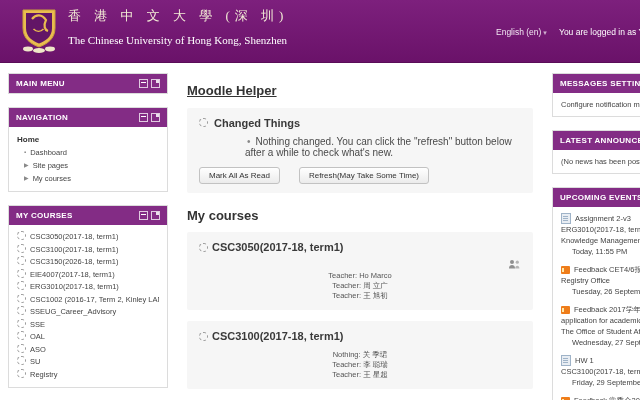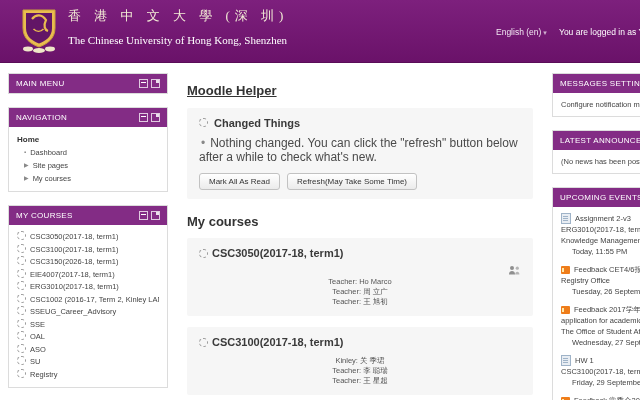--- a/index.html
+++ b/index.html
@@ -13,21 +13,21 @@
   .cn-title{position:absolute;left:68px;top:7px;font-size:13px;color:#f3ecd6;
     letter-spacing:5px;font-family:"Liberation Serif","DejaVu Serif",serif;white-space:nowrap;}
   .en-title{position:absolute;left:68px;top:34px;font-size:11px;color:#ffffff;
     font-family:"Liberation Serif","DejaVu Serif",serif;white-space:nowrap;}
   .lang-menu{position:absolute;left:496px;top:27px;font-size:8.5px;color:#f2e6f2;white-space:nowrap;cursor:pointer;}
   .lang-caret{font-size:7px;color:#cdaecd;margin-left:2px;}
   .login-status{position:absolute;left:559px;top:27px;font-size:8.5px;color:#ffffff;white-space:nowrap;cursor:pointer;}
 
   
   .block{border:1px solid #dcdcdc;background:#fff;margin-bottom:13px;}
-  .bheader{background:#832c85;color:#fff;font-weight:normal;font-size:8px;letter-spacing:.3px;
+  .bheader{background:#832c85;color:#fff;font-weight:bold;font-size:8px;letter-spacing:.3px;
     padding:5px 7px;display:flex;justify-content:space-between;align-items:center;}
   .bicons{display:flex;gap:3px;flex-shrink:0;}
   .bicon{width:7px;height:7px;border:1px solid rgba(255,255,255,.75);display:inline-block;position:relative;cursor:pointer;}
   .bicon.min::after{content:"";position:absolute;left:1px;right:1px;top:2px;height:1px;background:#fff;}
   .bicon.dock::after{content:"";position:absolute;right:0;top:0;width:3px;height:3px;background:rgba(255,255,255,.85);}
   .bcontent{padding:6px 8px;font-size:7.5px;color:#444;}
 
   
   .col-left{position:absolute;left:8px;top:73px;width:160px;}
   .main-col{position:absolute;left:187px;top:73px;width:346px;}
@@ -44,23 +44,23 @@
   .nav-marker{color:#8a8a8a;font-size:6px;margin-right:4px;vertical-align:1px;}
   .course-link{display:block;line-height:12.5px;white-space:nowrap;cursor:pointer;color:#444;overflow:hidden;}
   .dashed{display:inline-block;width:7px;height:7px;border:1px dashed #979797;border-radius:50%;
     margin-right:4px;vertical-align:-1px;flex-shrink:0;}
 
   
   .page-title{font-size:13px;font-weight:bold;color:#333;margin:10px 0 10px;text-decoration:underline;}
   .panel{background:#f6f6f6;border-radius:2px;padding:9px 12px;margin-bottom:12px;}
   .panel-title{font-size:11px;font-weight:bold;color:#3a3a3a;}
   .panel-title .dashed{margin-right:6px;vertical-align:0;}
-  .bullet-line{margin-top:7px;font-size:12px;color:#4a4a4a;}
+  .bullet-line{margin-top:7px;font-size:10px;color:#4a4a4a;margin-left:46px;}
   .bullet-dot{color:#888;margin:0 5px 0 2px;}
-  .btn-row{margin-top:9px;display:flex;gap:7px;}
+  .btn-row{margin-top:9px;display:flex;gap:19px;}
   .btn{font-family:inherit;font-size:8px;color:#333;padding:3px 9px;border:1px solid #c2c2c2;
     border-radius:3px;background:linear-gradient(#ffffff,#ebebeb);cursor:pointer;}
   .section-title{font-size:13px;font-weight:bold;color:#333;margin:15px 0 9px;}
   .course-box{background:#f6f6f6;border-radius:2px;padding:9px 12px;margin-bottom:11px;}
   .course-title{font-size:11px;font-weight:bold;color:#3a3a3a;cursor:pointer;}
   .enrol-row{height:13px;text-align:right;margin-top:3px;}
   .teachers{margin-top:8px;}
   .teachers.tight{margin-top:2px;}
   .teacher{font-size:7.5px;color:#555;line-height:10px;text-align:center;}
 
@@ -197,21 +197,21 @@
       <div class="teacher">Teacher: 周 立广</div>
       <div class="teacher">Teacher: 王 旭初</div>
     </div>
   </div>
 
   <div class="course-box">
     <div class="course-title">
       <i class="dashed"></i><span>CSC3100(2017-18, term1)</span>
     </div>
     <div class="teachers">
-      <div class="teacher">Kinley: 关 季珺</div>
+      <div class="teacher">Nothing: 关 季珺</div>
       <div class="teacher">Teacher: 李 聪瑞</div>
       <div class="teacher">Teacher: 王 星超</div>
     </div>
   </div>
 
   <div class="course-box">
     
     
   </div>
 </div>

